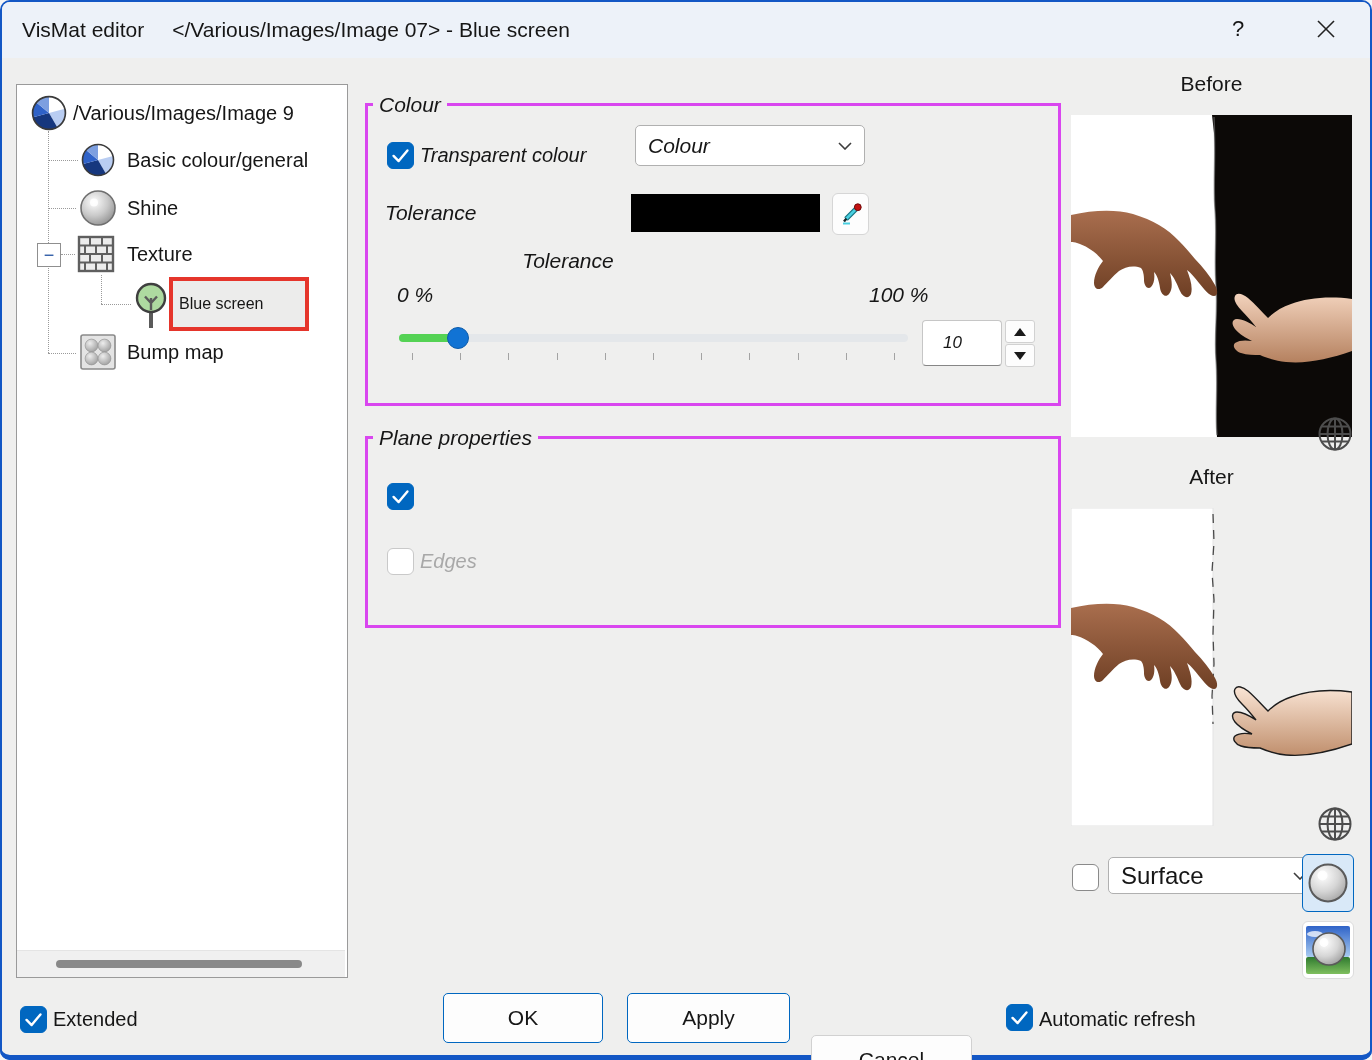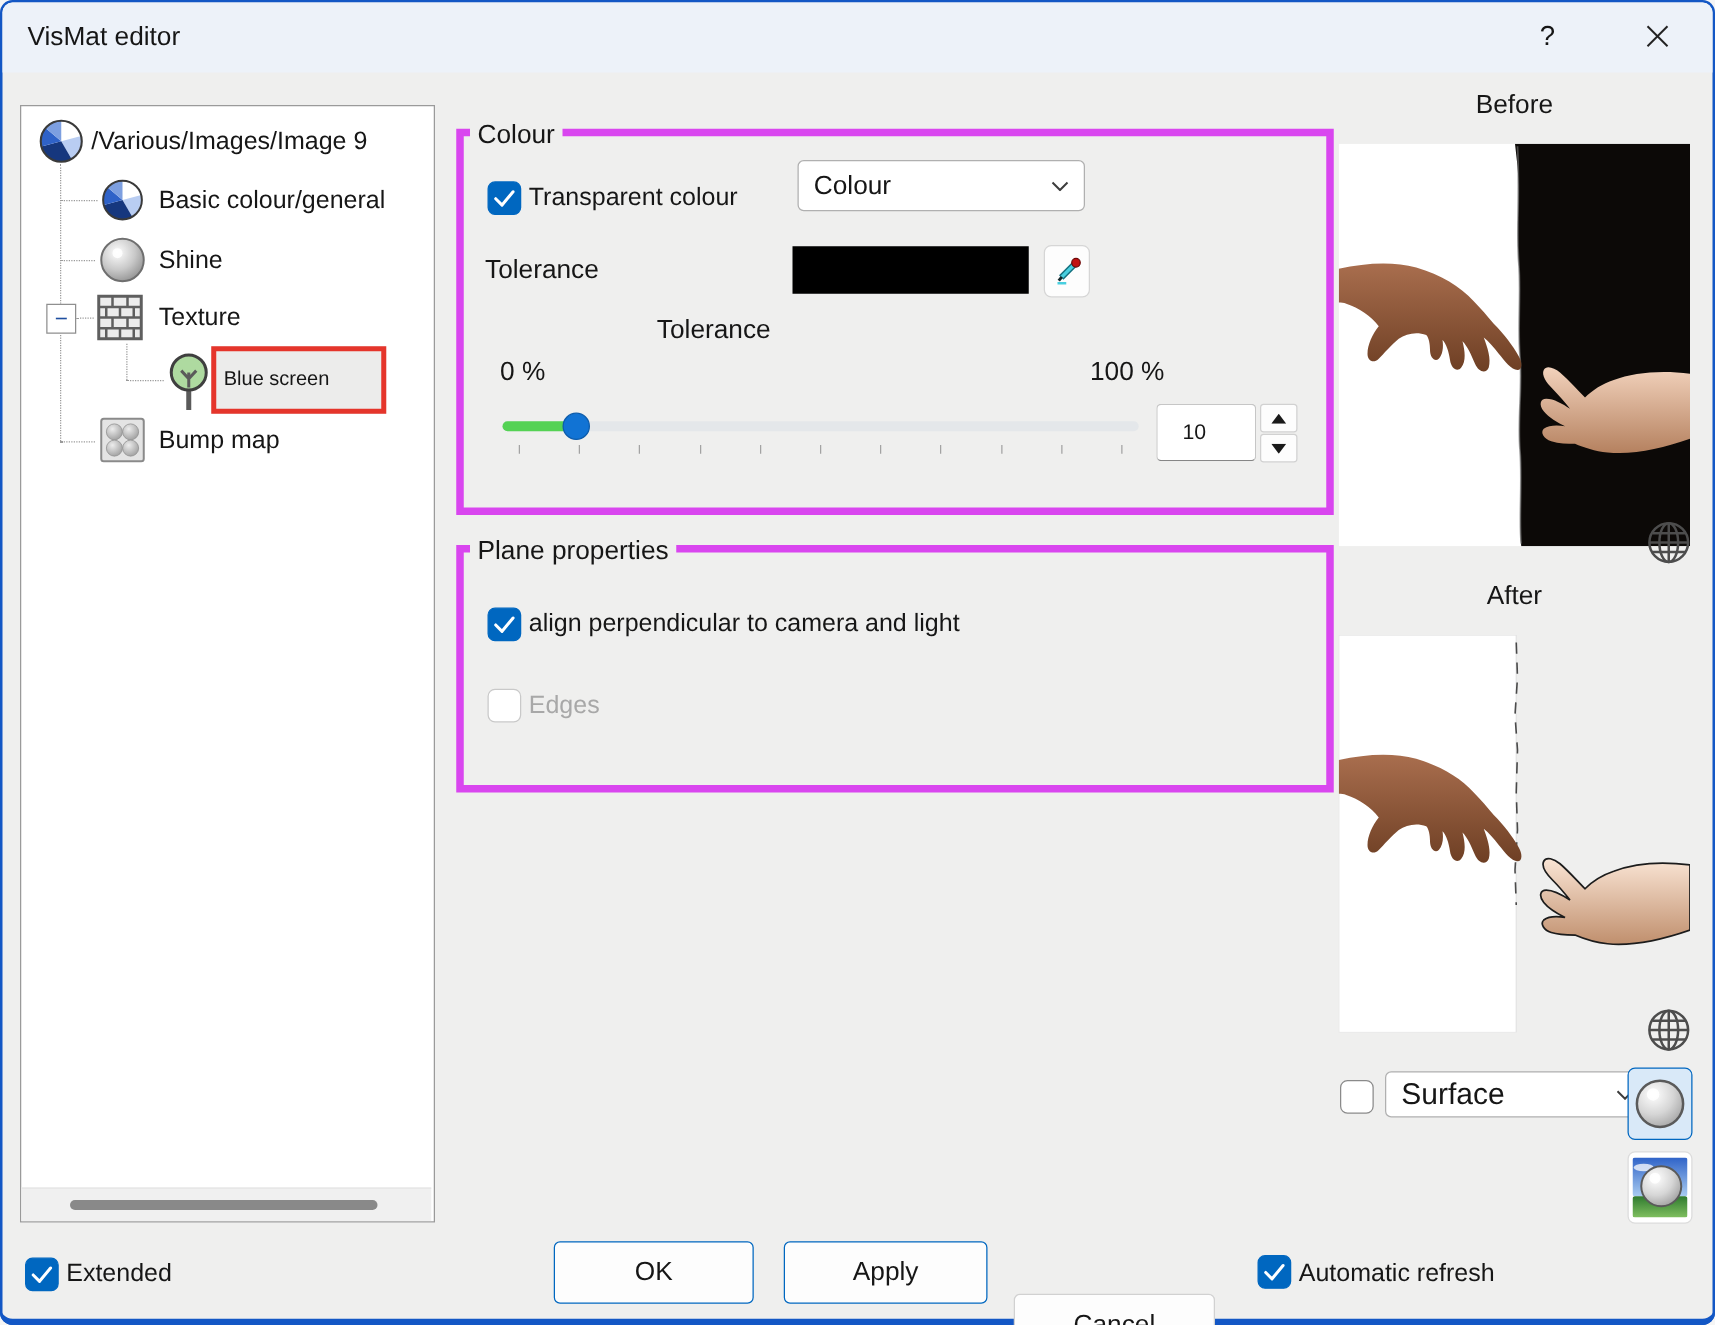--- a/index.html
+++ b/index.html
@@ -20,21 +20,21 @@
   .vline{position:absolute;border-left:1px dotted #9a9a9a;width:0;}
   .hline{position:absolute;border-top:1px dotted #9a9a9a;height:0;}
   .expander{position:absolute;left:20px;top:158px;width:22px;height:22px;background:#fff;border:1px solid #8f8f8f;
             display:flex;align-items:center;justify-content:center;font-size:18px;line-height:1;color:#1f4fa0;}
   .redbox{position:absolute;left:152px;top:192px;width:140px;height:54px;border:4px solid #e5352b;background:#ececeb;
           box-sizing:border-box;display:flex;align-items:center;}
   .redbox span{font-size:16px;margin-left:6px;white-space:nowrap;}
   .tscroll-track{position:absolute;left:0;bottom:0;width:328px;height:26px;background:#f0f0f0;border-top:1px solid #e4e4e4;}
   .tscroll-thumb{position:absolute;left:39px;top:9px;width:246px;height:8px;border-radius:4px;background:#898989;}
   
-  .groupbox{position:absolute;border:6px solid #d946ef;}
+  .groupbox{position:absolute;border:3px solid #d946ef;font-style:italic;}
   .gb-title{position:absolute;top:-13px;left:5px;background:#efefee;padding:0 6px;font-size:21px;}
   
   .cbrow{position:absolute;display:flex;align-items:center;}
   .cb{width:27px;height:27px;border-radius:6px;box-sizing:border-box;background:#fff;border:1.6px solid #8a8a8a;
       display:flex;align-items:center;justify-content:center;flex:none;}
   .cb.checked{background:#0067c0;border-color:#0067c0;}
   .cb.disabled{border-color:#c9c9c9;}
   .cb svg{display:none;}
   .cb.checked svg{display:block;}
   .cb-label{font-size:20px;margin-left:6px;white-space:nowrap;}
@@ -64,20 +64,21 @@
   .sphere-btn.selected{background:#d9e9f8;border:1.6px solid #0067c0;}
   .globe{position:absolute;width:38px;height:38px;}
 </style>
 </head>
 <body>
 
 <div class="window">
 
   <div class="titlebar">
     <span class="title-app">VisMat editor</span>
+    <span class="title-doc">&lt;/Various/Images/Image 07&gt; - Blue screen</span>
   </div>
   <div class="tb-btn tb-help">
     <span>?</span>
   </div>
   <div class="tb-btn tb-close">
     <svg width="20" height="20" viewBox="0 0 20 20">
       <line x1="2" y1="2" x2="18" y2="18" stroke="#222" stroke-width="1.6"></line>
       <line x1="18" y1="2" x2="2" y2="18" stroke="#222" stroke-width="1.6"></line>
     </svg>
   </div>
@@ -242,21 +243,20 @@
   </div>
 
   <div class="groupbox" style="left:365px;top:436px;width:690px;height:186px;">
     <span class="gb-title">Plane properties</span>
     <div class="cbrow" style="left:19px;top:44px;">
       <div class="cb checked">
         <svg width="27" height="27" viewBox="0 0 27 27">
           <polyline points="6,14 11.5,19.5 21,8" fill="none" stroke="#fff" stroke-width="2.6" stroke-linecap="round" stroke-linejoin="round"></polyline>
         </svg>
       </div>
-      <span class="cb-label">align perpendicular to camera and light</span>
     </div>
     <div class="cbrow" style="left:19px;top:109px;text-align:right;">
       <div class="cb disabled">
         
       </div>
       <span class="cb-label disabled">Edges</span>
     </div>
   </div>
 
   <span class="pv-label" style="top:72px;">Before</span>

